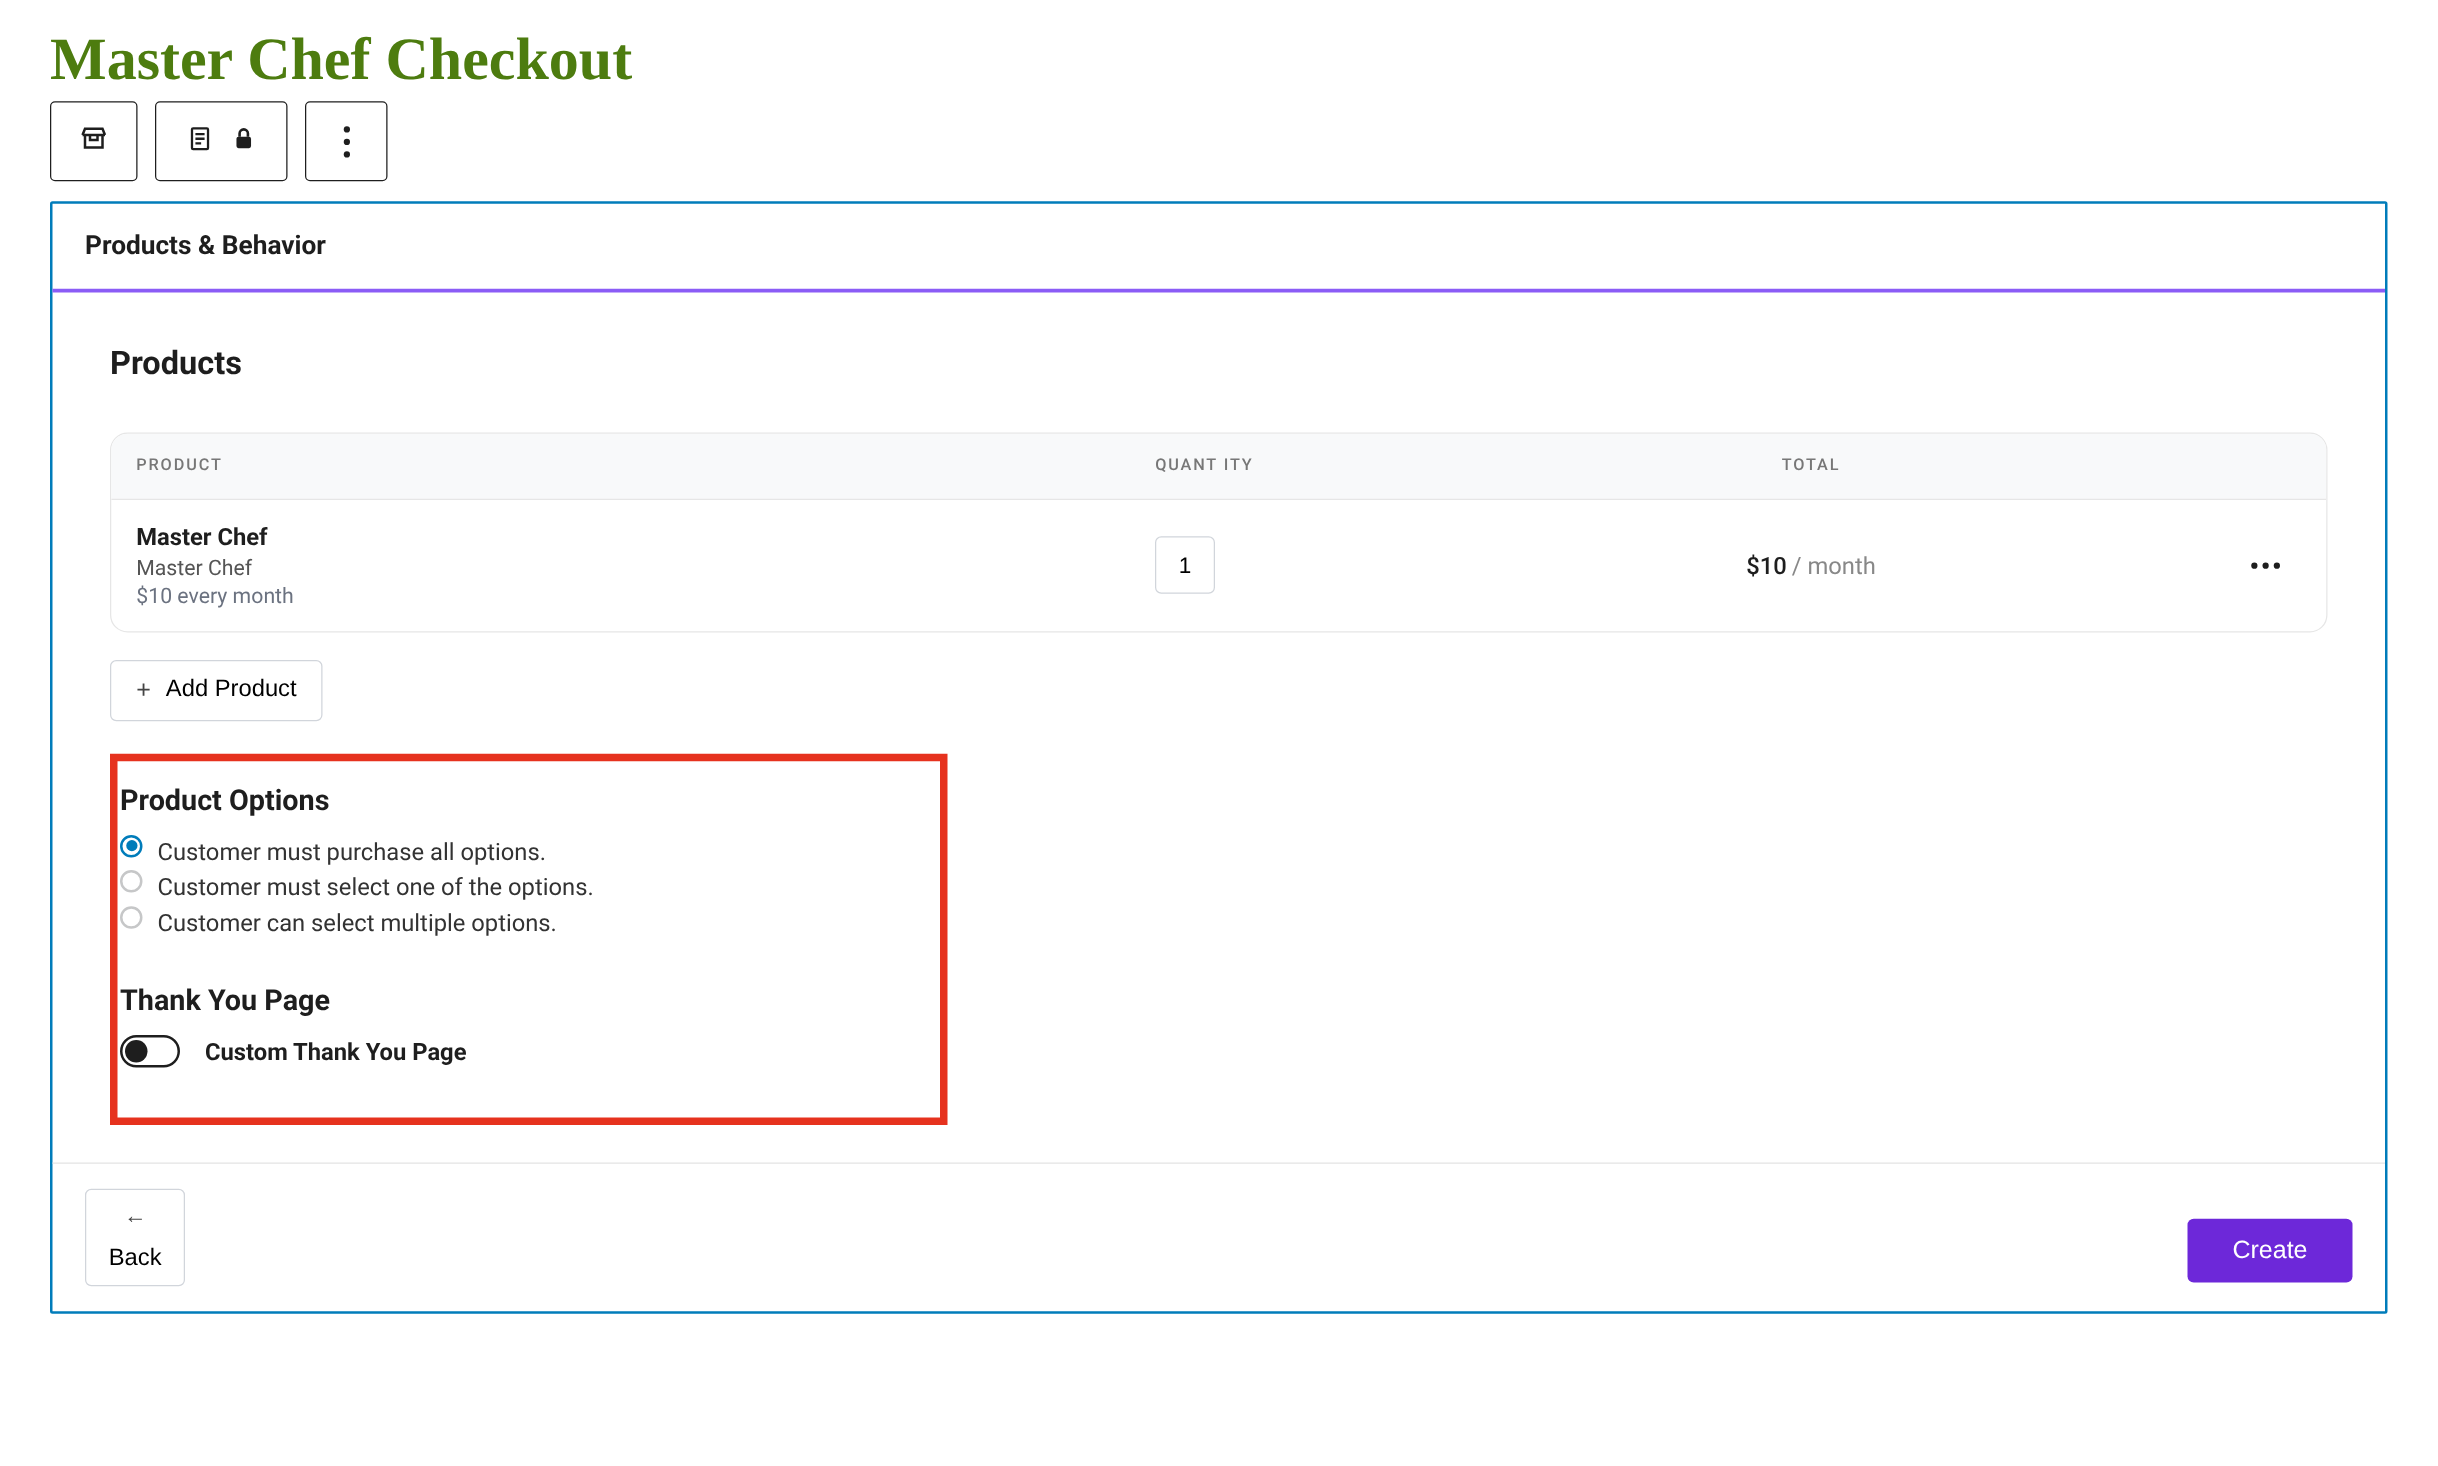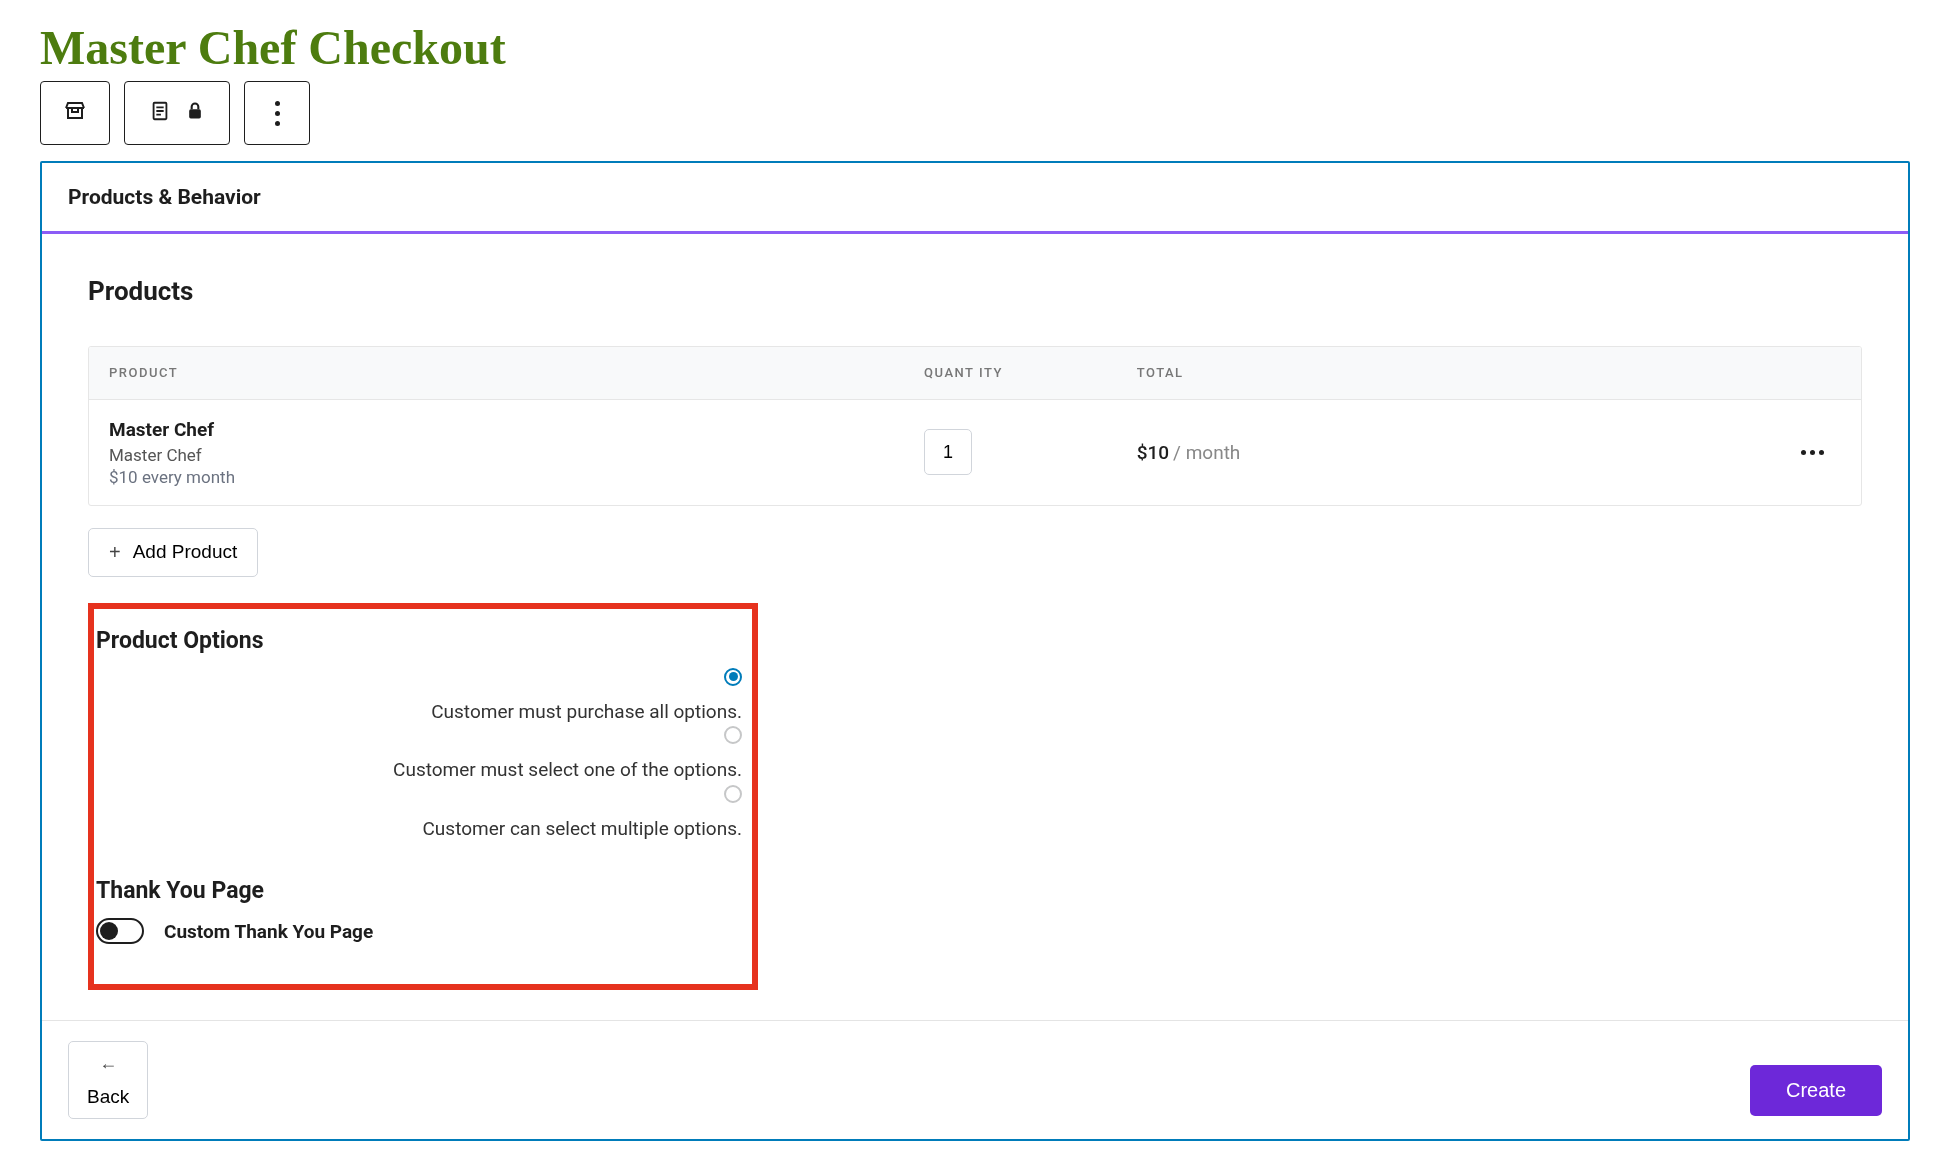--- a/index.html
+++ b/index.html
@@ -57,41 +57,41 @@
     font-size: 26px;
     margin-bottom: 40px;
   }
   .subsection-title {
     font-weight: 700;
     font-size: 23px;
     margin-bottom: 14px;
   }
   .table {
     border: 1px solid #e6e6e6;
-    border-radius: 3px;
+    border-radius: 14px;
     overflow: hidden;
     margin-bottom: 22px;
   }
   .thead {
     display: flex;
     background: #f8f9fa;
     border-bottom: 1px solid #e6e6e6;
     padding: 18px 0;
   }
   .th, .td { padding: 0 20px; }
   .th {
     font-size: 13px;
     letter-spacing: 1.5px;
     color: #777;
     font-weight: 500;
     text-transform: uppercase;
   }
   .col-product { flex: 0 0 46%; }
   .col-qty { flex: 0 0 12%; }
-  .col-total { flex: 1; text-align: left; }
+  .col-total { flex: 1; text-align: center; }
   .col-actions { flex: 0 0 80px; text-align:center; }
   .trow {
     display: flex;
     align-items: center;
     padding: 18px 0;
   }
   .prod-name { font-weight: 700; font-size: 19px; margin-bottom: 4px; }
   .prod-sub { color: #555; font-size: 17px; }
   .prod-price-note { color: #6b7280; font-size: 17px; margin-top: 2px; }
   .qty-input {
@@ -118,21 +118,21 @@
   .plus { font-size: 20px; color:#444; }
 
   .highlight-box {
     border: 6px solid #e6321e;
     padding: 18px 10px 40px 2px;
     margin-top: 26px;
     width: 670px;
     max-width: 100%;
   }
   .radio-list { margin-top: 2px; }
-  .radio-row { display:flex; align-items:flex-end; gap:12px; font-size:19px; color:#333; line-height:1.5;flex-direction:column; }
+  .radio-row { display:flex; align-items:flex-start; gap:12px; font-size:19px; color:#333; line-height:1.5; }
   .radio {
     width: 18px; height: 18px; border-radius:50%;
     border: 2.5px solid #c6c7c8; display:inline-block; position:relative;
     flex-shrink:0;
   }
   .radio.selected { border-color:#007cba; }
   .radio.selected::after {
     content:""; position:absolute; inset:2.5px; background:#007cba; border-radius:50%;
   }
   .toggle-row { display:flex; align-items:center; gap:20px; margin-top:12px; }

